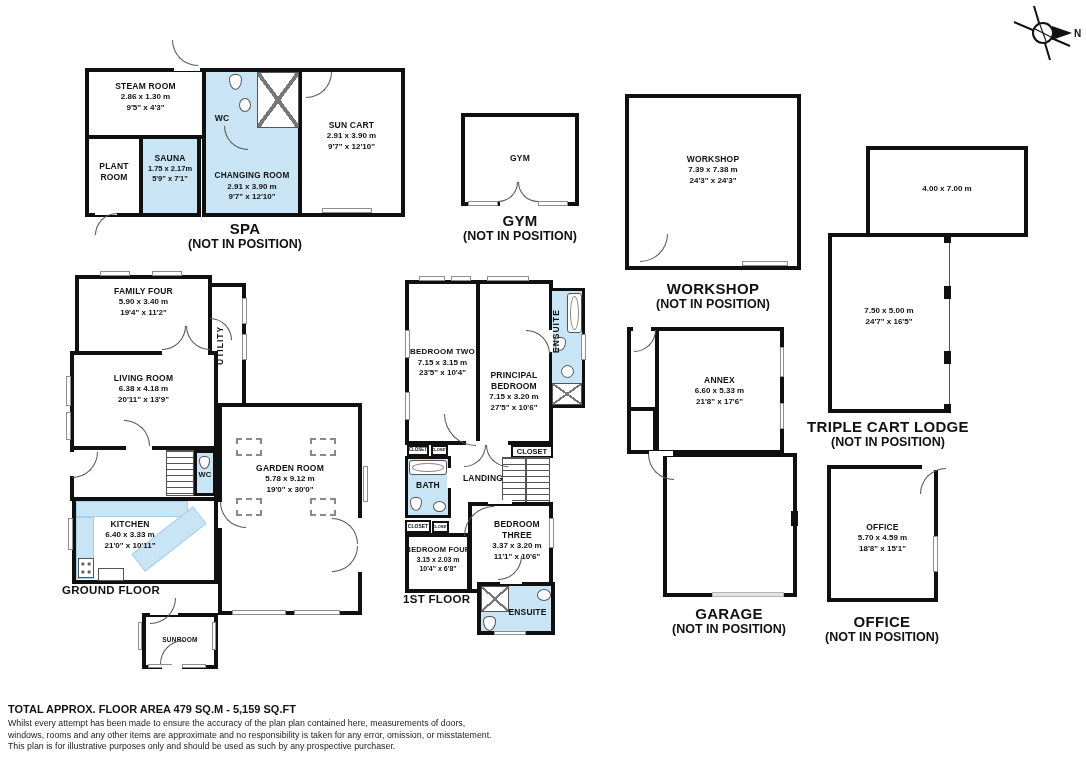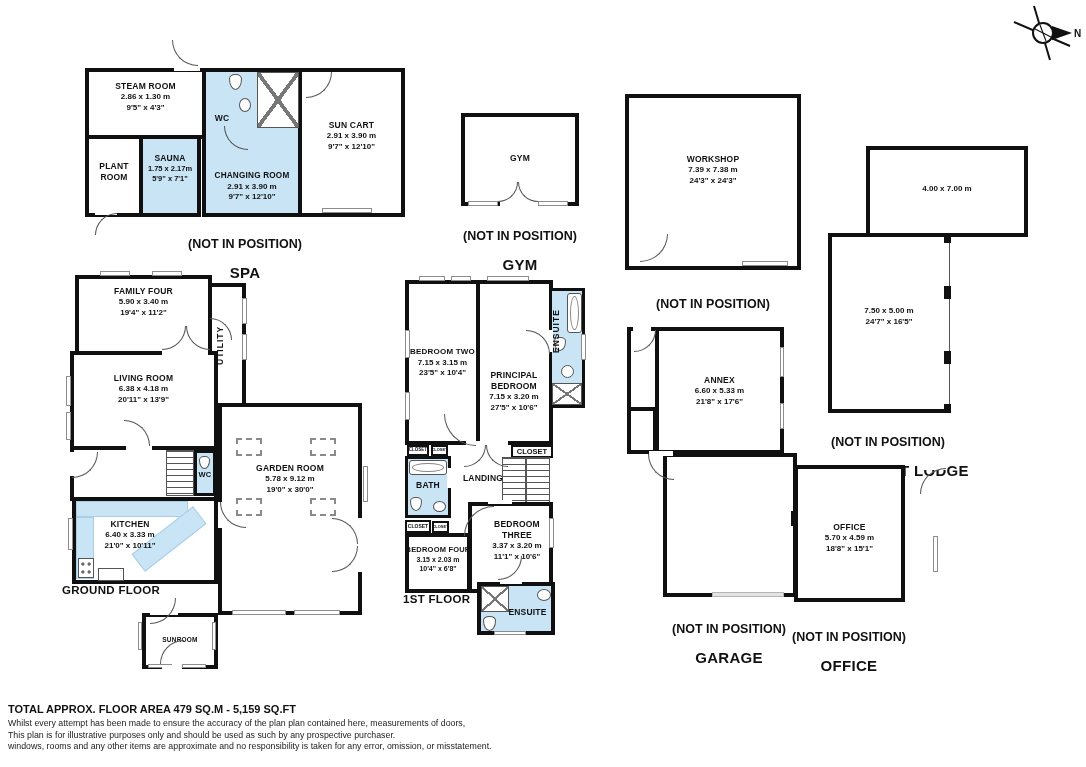--- a/index.html
+++ b/index.html
@@ -4,21 +4,21 @@
 <style>
   html,body{margin:0;padding:0;background:#fff;}
   #plan{position:relative;width:1086px;height:767px;background:#fff;overflow:hidden;
         font-family:"Liberation Sans",sans-serif;color:#111;}
   .bld{position:absolute;}
   .room{position:absolute;border:4px solid #101010;background:#fff;box-sizing:border-box;}
   .blue{background:#c8e4f5;}
   .rl{position:absolute;text-align:center;line-height:1.32;}
   .nm{font-size:8.5px;font-weight:700;letter-spacing:.2px;}
   .dm{font-size:8px;font-weight:700;}
-  .btitle{position:absolute;text-align:center;font-size:15px;font-weight:700;letter-spacing:.3px;margin-top:44px;}
+  .btitle{position:absolute;text-align:center;font-size:15px;font-weight:700;letter-spacing:.3px;}
   .bsub{position:absolute;text-align:center;font-size:12.5px;font-weight:700;}
   .flabel{position:absolute;font-size:11.5px;font-weight:700;letter-spacing:.3px;}
   .vtx{position:absolute;writing-mode:vertical-rl;transform:rotate(180deg);font-size:8.5px;
        font-weight:700;letter-spacing:1px;text-align:center;}
   .win{position:absolute;background:#fff;border:1px solid #8d8d8d;box-sizing:border-box;}
   .open{position:absolute;background:#e3e3e3;border:1px solid #b5b5b5;box-sizing:border-box;}
   .gap{position:absolute;background:#fff;}
   .arc{position:absolute;box-sizing:border-box;background:transparent;}
   .a-tl{border-top:1.3px solid #555;border-left:1.3px solid #555;border-top-left-radius:100% 100%;}
   .a-tr{border-top:1.3px solid #555;border-right:1.3px solid #555;border-top-right-radius:100% 100%;}
@@ -153,21 +153,21 @@
       <div class="dm">21'8" x 17'6"</div>
     </div>
   </div>
 
   <div class="bld" style="left:663px;top:453px;width:140px;height:192px;">
     <div class="room" style="left:0;top:0;width:134px;height:144px;"></div>
     <div class="btitle" style="left:-14px;top:152px;width:160px;">GARAGE</div>
     <div class="bsub" style="left:-14px;top:169px;width:160px;">(NOT IN POSITION)</div>
   </div>
 
-  <div class="bld" style="left:794px;top:465px;width:120px;height:182px;">
+  <div class="bld" style="left:827px;top:465px;width:120px;height:182px;">
     <div class="room" style="left:0;top:0;width:111px;height:137px;"></div>
     <div class="rl" style="left:2px;top:57px;width:107px;">
       <div class="nm">OFFICE</div>
       <div class="dm">5.70 x 4.59 m</div>
       <div class="dm">18'8" x 15'1"</div>
     </div>
     <div class="btitle" style="left:-25px;top:148px;width:160px;">OFFICE</div>
     <div class="bsub" style="left:-25px;top:165px;width:160px;">(NOT IN POSITION)</div>
   </div>
 
@@ -368,18 +368,18 @@
     <div class="post" style="left:944px;top:351px;width:7px;height:13px;"></div>
     <div class="post" style="left:944px;top:233px;width:7px;height:10px;"></div>
     <div class="post" style="left:944px;top:404px;width:7px;height:9px;"></div>
     <div class="post" style="left:791px;top:511px;width:7px;height:15px;"></div>
   </div>
 
   <div class="footer">
     <div class="area">TOTAL APPROX. FLOOR AREA 479 SQ.M - 5,159 SQ.FT</div>
     <div class="disc">
       <div>Whilst every attempt has been made to ensure the accuracy of the plan plan contained here, measurements of doors,</div>
+      <div>windows, rooms and any other items are approximate and no responsibility is taken for any error, omission, or misstatement.</div>
       <div>This plan is for illustrative purposes only and should be used as such by any prospective purchaser.</div>
-      <div>windows, rooms and any other items are approximate and no responsibility is taken for any error, omission, or misstatement.</div>
     </div>
   </div>
 
 </div>
 
 </body></html>

